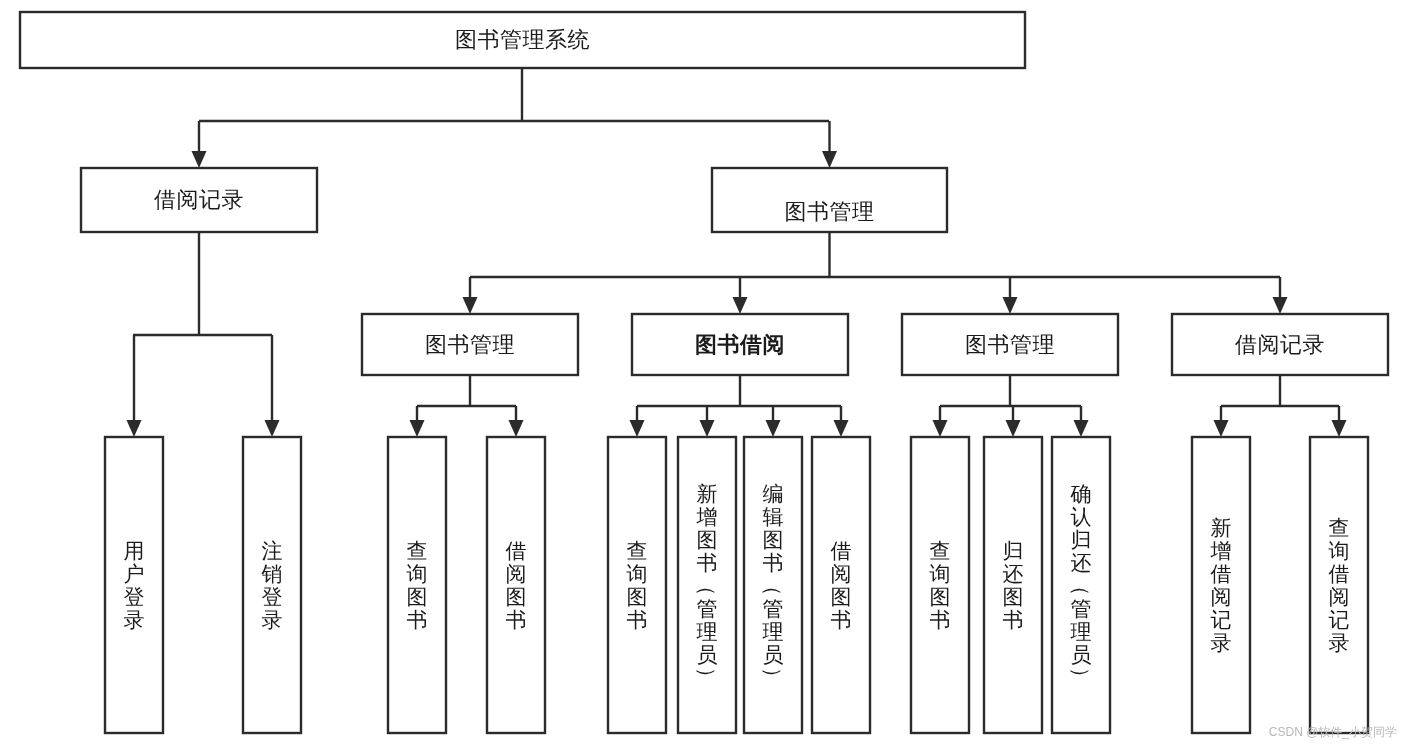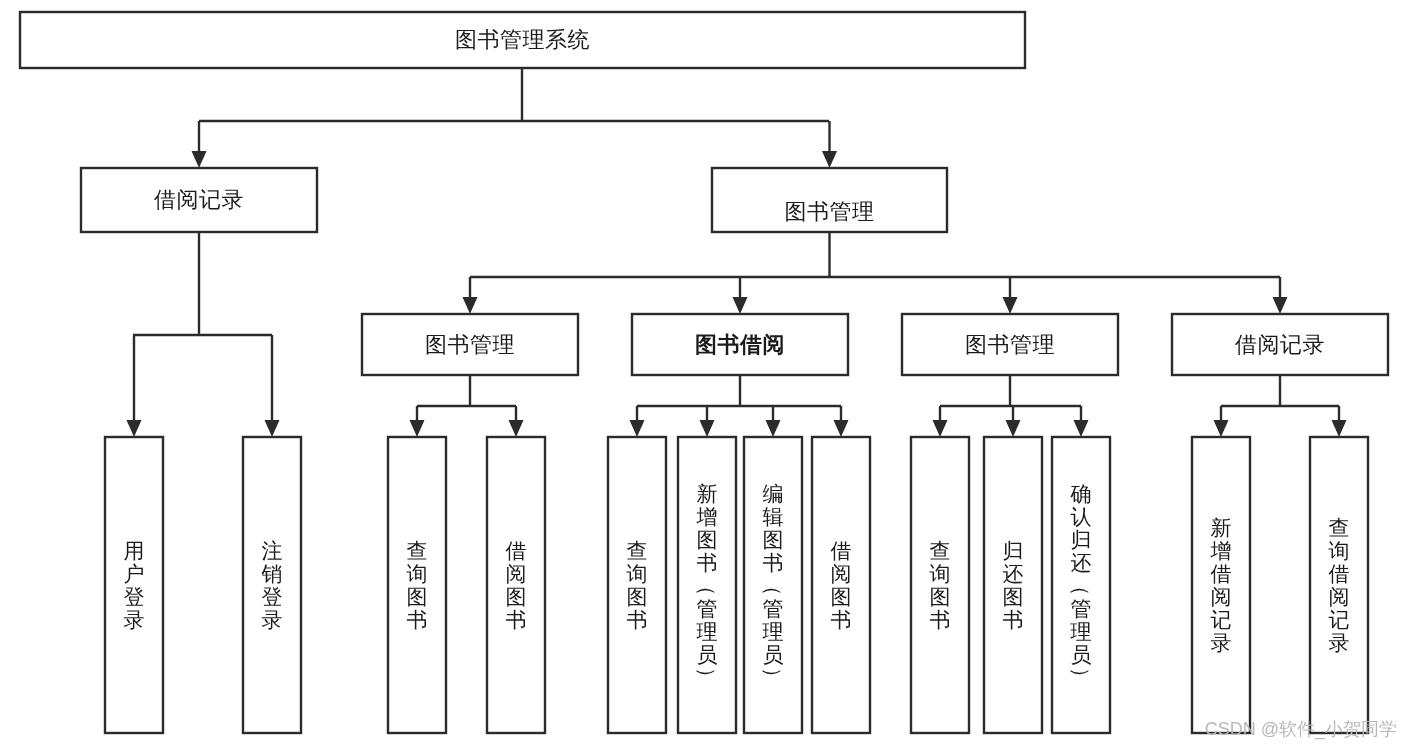--- a/index.html
+++ b/index.html
@@ -68,21 +68,21 @@
     pointer-events: none;
     color: #1b1b1b;
     font-size: 22px;
     font-family: "Liberation Sans", "DejaVu Sans", sans-serif;
     letter-spacing: 0.5px;
   }
   .watermark {
     position: absolute;
     right: 8px;
     bottom: 6px;
-    font-size: 18px;
+    font-size: 12px;
     color: #b8b8b8;
     font-family: "Liberation Sans", "DejaVu Sans", sans-serif;
     white-space: nowrap;
     pointer-events: none;
   }
 </style>
 </head>
 <body>
 
 <div id="diagram-root">

